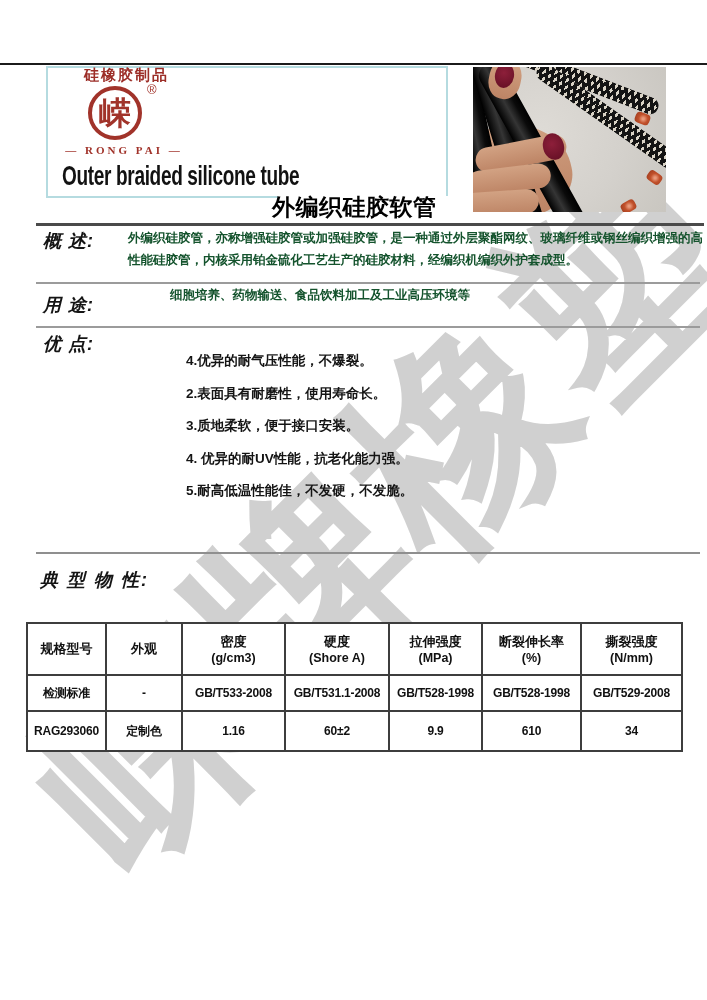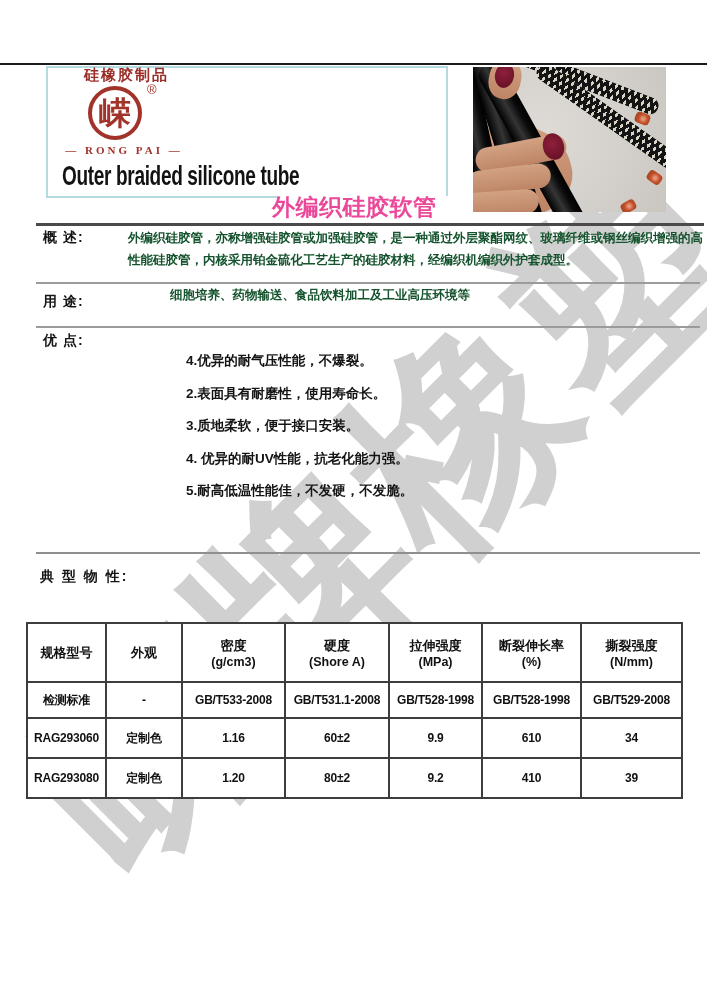--- a/index.html
+++ b/index.html
@@ -31,56 +31,56 @@
   .logo-emblem { position:absolute; left:88px; top:86px; width:54px; height:54px;
     border:4px solid #a1332a; border-radius:50%; display:flex; align-items:center; justify-content:center; z-index:4; background:#fff; }
   .logo-char { font-size:32px; font-weight:700; color:#a1332a; line-height:1; }
   .reg-mark { position:absolute; left:147px; top:82px; font-size:13px; color:#a1332a; z-index:4; }
   .brand-name { position:absolute; left:58px; top:144px; width:132px; text-align:center;
     font-family:"Liberation Serif","DejaVu Serif",serif;
     font-size:11px; letter-spacing:3px; color:#a1332a; font-weight:600; white-space:nowrap; z-index:4; }
   .title-en { position:absolute; left:62px; top:160px; font-size:28px; font-weight:700; color:#121212;
     letter-spacing:-0.5px; white-space:nowrap; transform:scaleX(0.68); transform-origin:left top; z-index:4; }
   .title-zh { position:absolute; left:272px; top:192px; font-size:23px; font-weight:700;
-    letter-spacing:0.5px; color:#ec4899; z-index:4; white-space:nowrap; }
+    letter-spacing:0.5px; color:#000000; z-index:4; white-space:nowrap; }
 
   
   .photo { position:absolute; left:473px; top:67px; width:193px; height:145px; overflow:hidden; z-index:2;
     background:radial-gradient(circle at 35% 45%, #dedbd6, #d4d1cc 55%, #c9c6c0 100%); }
   .tube { position:absolute; }
   .tube-black { border-radius:12px;
     background:linear-gradient(90deg,#000 0%,#353535 42%,#0a0a0a 75%,#000 100%); }
   .tube-braided { border-radius:9px; background-color:#d9d3c6;
     background-image:repeating-linear-gradient(63deg,#141414 0 3px,transparent 3px 6px),
                      repeating-linear-gradient(117deg,#141414 0 3px,transparent 3px 6px); }
   .tube-tip { position:absolute; width:15px; height:11px; border-radius:4px;
     background:radial-gradient(circle at 55% 50%, #e8997a 10%, #c2512b 45%, #9c3a1d 100%); }
   .hand-part { position:absolute; background:linear-gradient(180deg,#d2a283,#bd8465); }
   .nail { position:absolute; background:radial-gradient(circle at 45% 40%, #8d1f3a, #6b1228 75%); border-radius:50%; }
 
   
-  .sec-label { position:absolute; font-size:14px; font-weight:700; letter-spacing:1px; color:#151515; z-index:3; white-space:nowrap; }
+  .sec-label { position:absolute; font-size:18px; font-weight:700; letter-spacing:1px; color:#151515; z-index:3; white-space:nowrap;font-style:italic; }
   .lbl-overview { left:43px; top:229px; }
   .lbl-usage    { left:43px; top:293px; }
   .lbl-adv      { left:43px; top:332px; }
   .lbl-props    { left:40px; top:568px; letter-spacing:2px; }
   .body-lines { position:absolute; z-index:2; font-size:12.5px; font-weight:600; color:#14532d; line-height:22px; white-space:nowrap; }
   .overview-text { left:128px; top:227px; }
   .usage-text    { left:170px; top:284px; }
   .adv-list { position:absolute; left:186px; top:352px; z-index:2; list-style:none; }
   .adv-list div { font-size:13.5px; font-weight:700; color:#141414; line-height:17px; margin-bottom:15.5px; white-space:nowrap; }
 
   
   .props-table { position:absolute; left:26px; top:622px; border-collapse:collapse; table-layout:fixed;
     background:#fff; z-index:3; }
   .props-table th, .props-table td { border:2px solid #3d3d3d; text-align:center; vertical-align:middle;
     font-weight:600; padding:0; overflow:hidden; }
   .props-table th { font-size:13px; }
   .props-table td { font-size:12px; letter-spacing:-0.2px;margin-left:45px; }
-  .props-table tr:nth-child(1) th { height:59px; }
+  .props-table tr:nth-child(1) th { height:52px; }
   .props-table tr:nth-child(2) td { height:36px; }
   .props-table tr:nth-child(3) td, .props-table tr:nth-child(4) td { height:40px; }
   .th-unit { display:block; font-size:12.5px; font-weight:700; }
   .th-unit:empty { display:none; }
 
   .note { position:absolute; left:56px; top:864px; font-size:10.5px; color:#383838; letter-spacing:0.3px; z-index:2; white-space:nowrap; }
 </style>
 </head>
 <body>
 
@@ -176,26 +176,17 @@
       </tr>
       <tr>
         <td>RAG293060</td>
         <td>定制色</td>
         <td>1.16</td>
         <td>60±2</td>
         <td>9.9</td>
         <td>610</td>
         <td>34</td>
       </tr>
-      <tr>
-        <td>RAG293080</td>
-        <td>定制色</td>
-        <td>1.20</td>
-        <td>80±2</td>
-        <td>9.2</td>
-        <td>410</td>
-        <td>39</td>
-      </tr>
     </tbody>
   </table>
 
 
 </div>
 
 </body></html>

